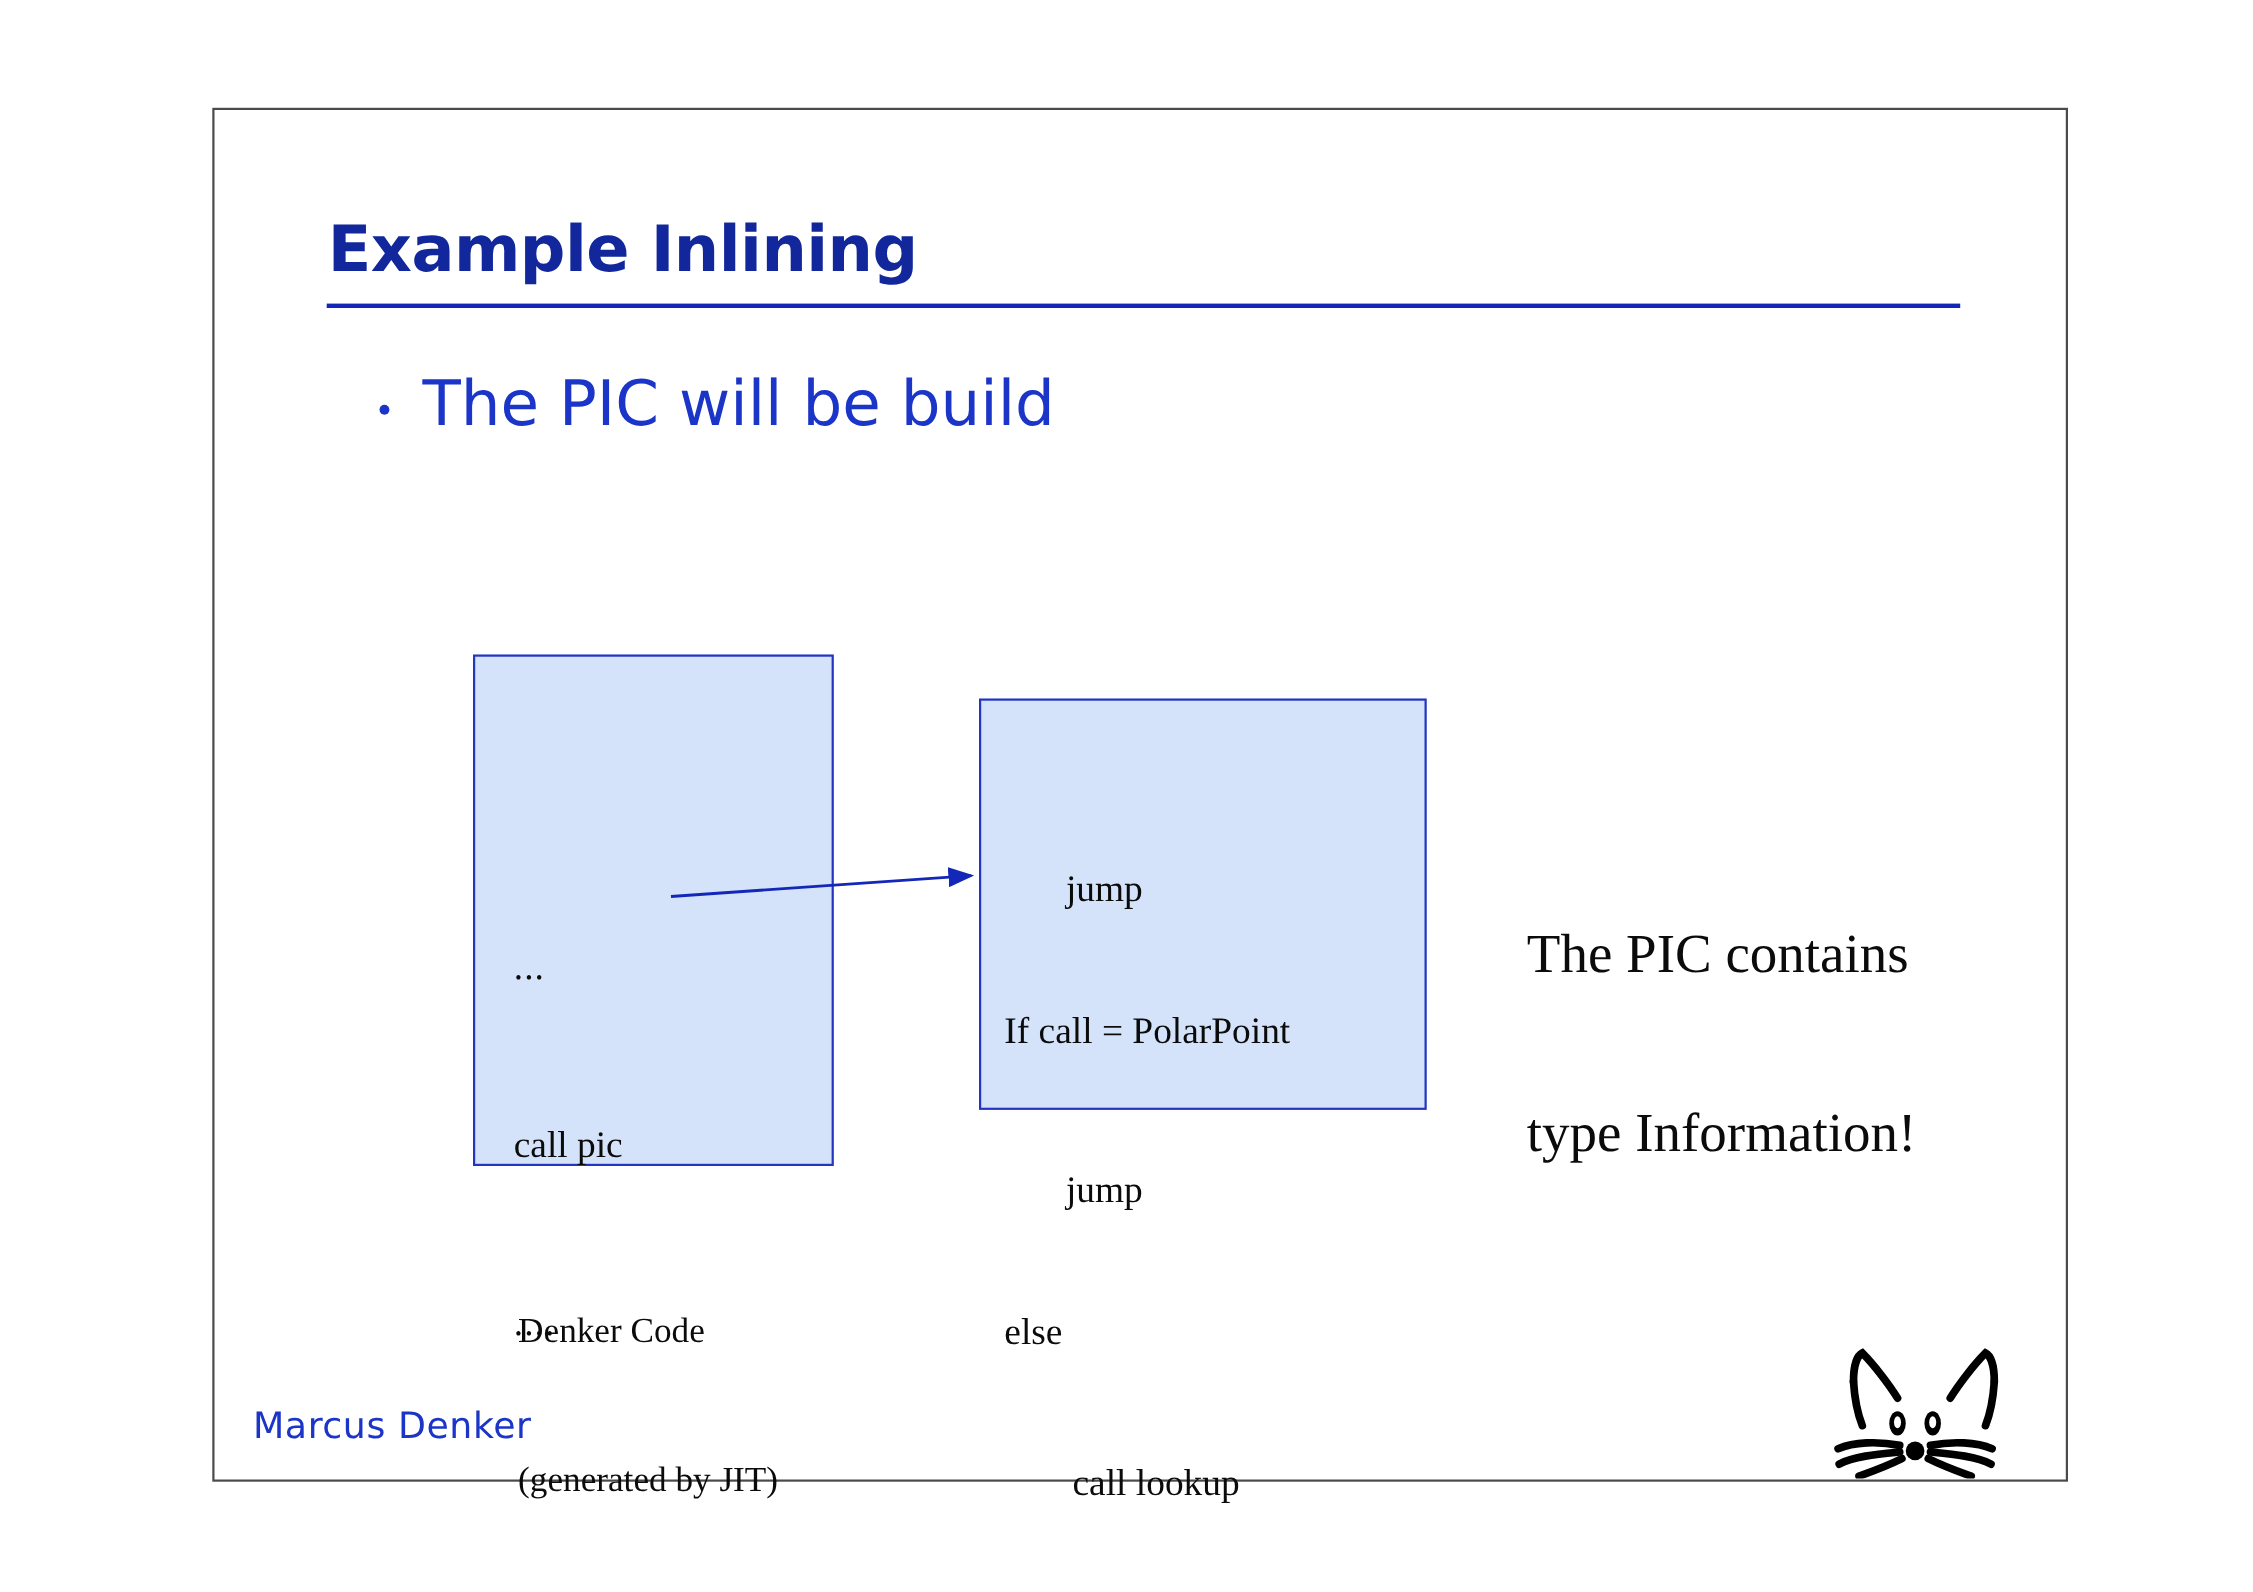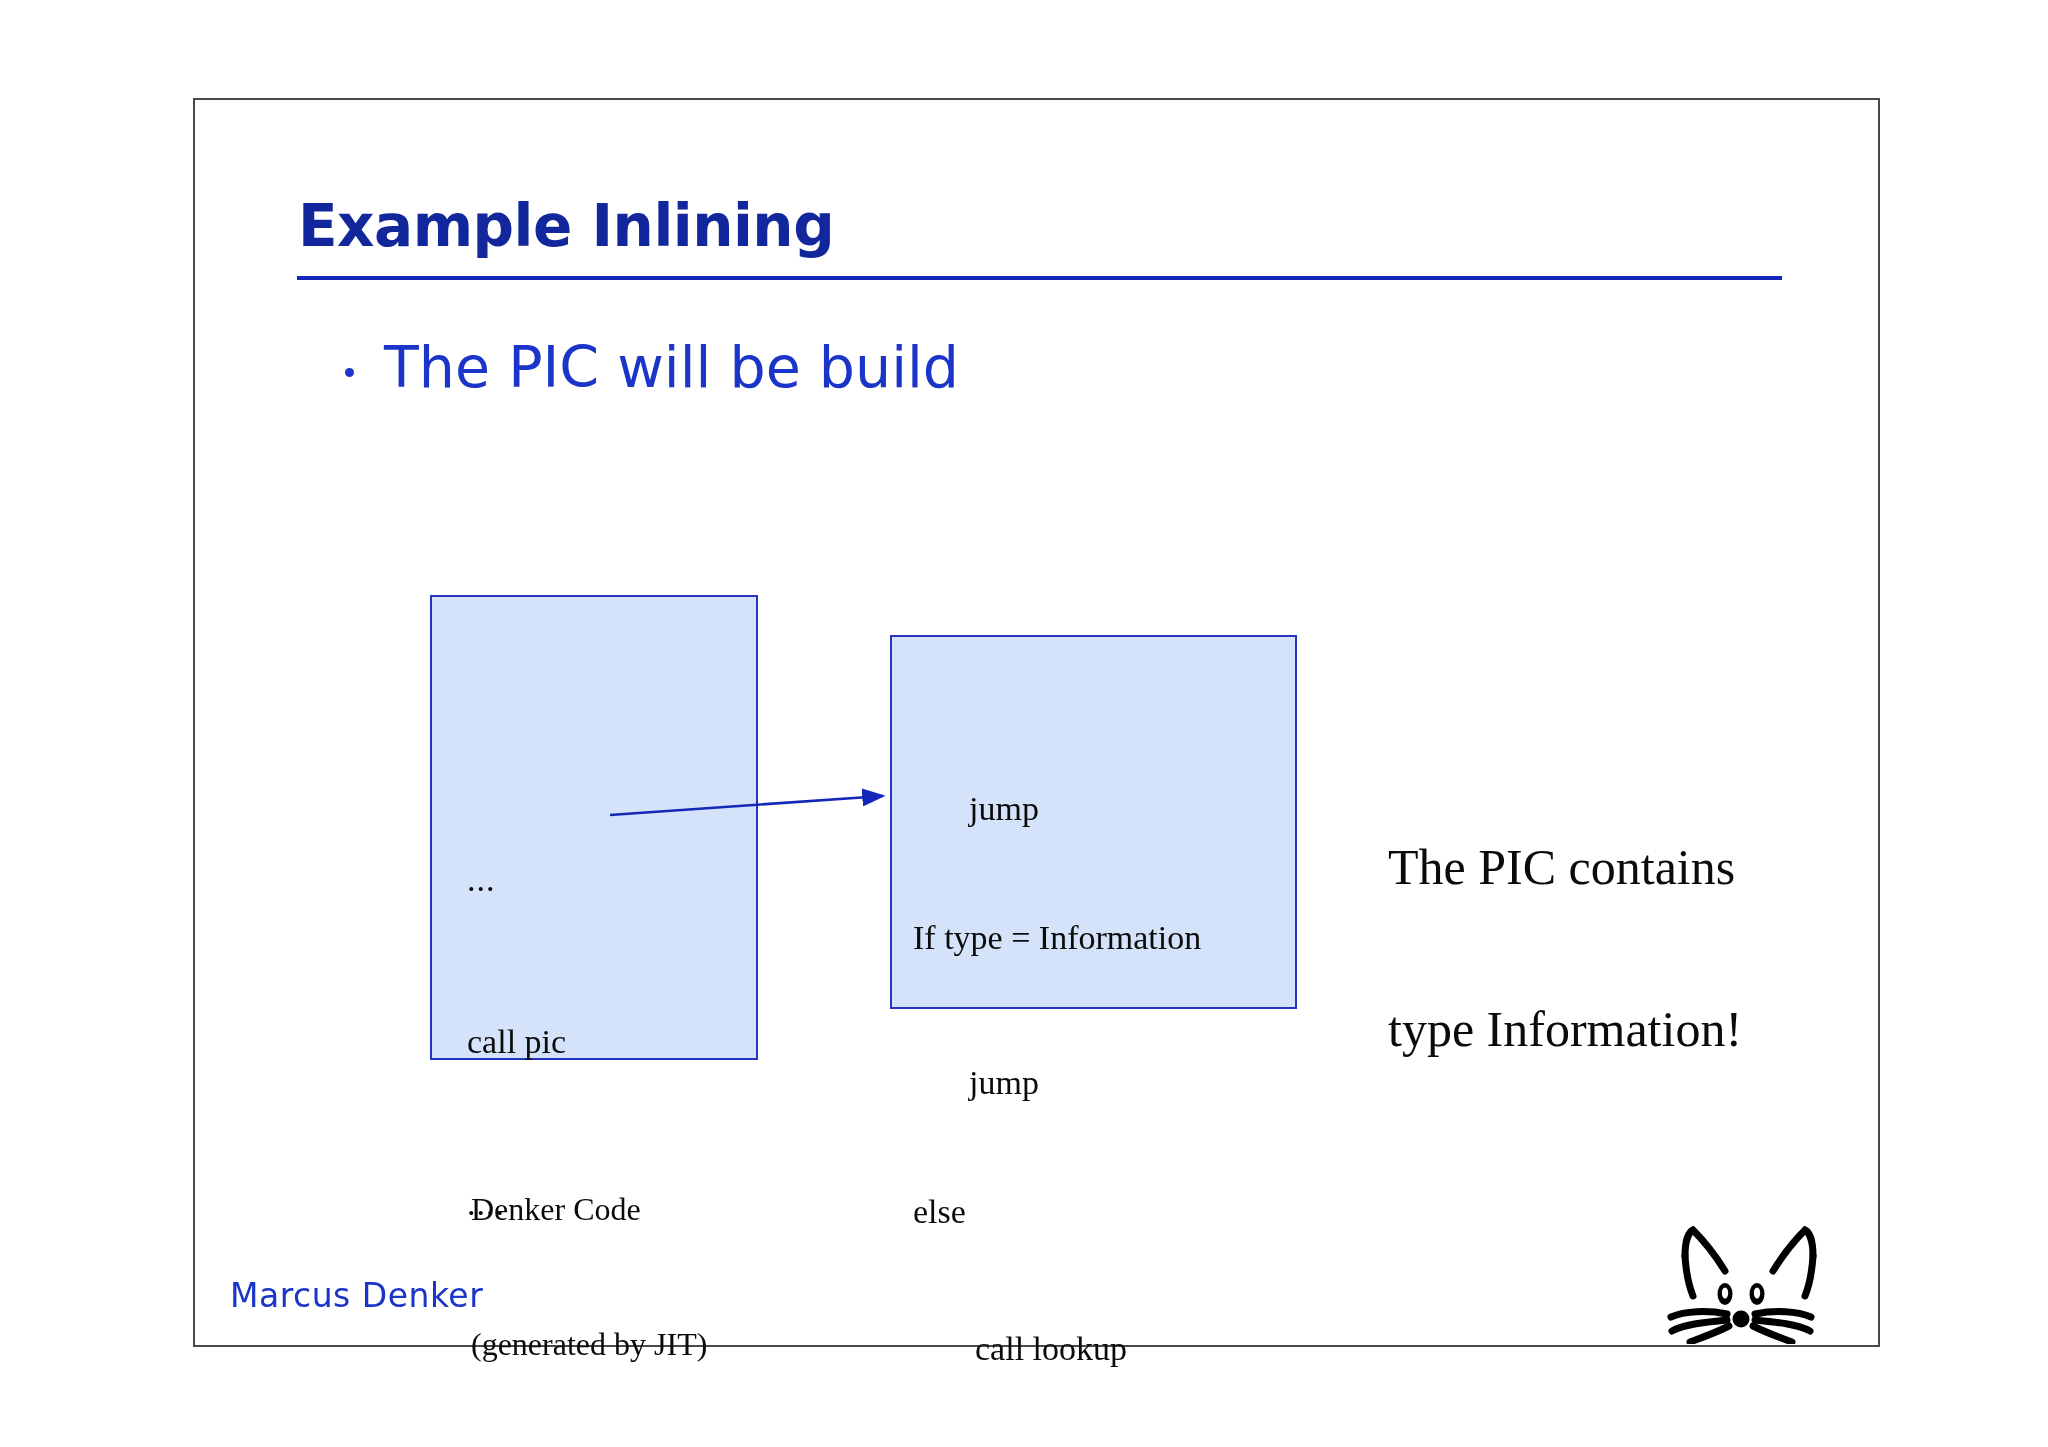--- a/index.html
+++ b/index.html
@@ -191,21 +191,21 @@
   <div id="binary-code-box" class="code-box"></div>
   <div id="binary-code-lines" class="serif-text">
     <div class="dots">...</div>
     <div>call pic</div>
     <div class="dots">....</div>
   </div>
 
   <div id="pic-box" class="code-box"></div>
   <div id="pic-lines" class="serif-text">
     <div class="indent-1">jump</div>
-    <div>If type = Information</div>
+    <div>If call = PolarPoint</div>
     <div class="indent-1">jump</div>
     <div>else</div>
     <div class="indent-2 gap-top">call lookup</div>
   </div>
 
   <svg id="arrow-svg" viewBox="0 0 310 60" xmlns="http://www.w3.org/2000/svg">
     <defs>
       <marker id="arrowhead" markerWidth="9" markerHeight="7" refX="8" refY="3.5" orient="auto">
         <polygon points="0 0, 9 3.5, 0 7" fill="#1327b8"></polygon>
       </marker>

